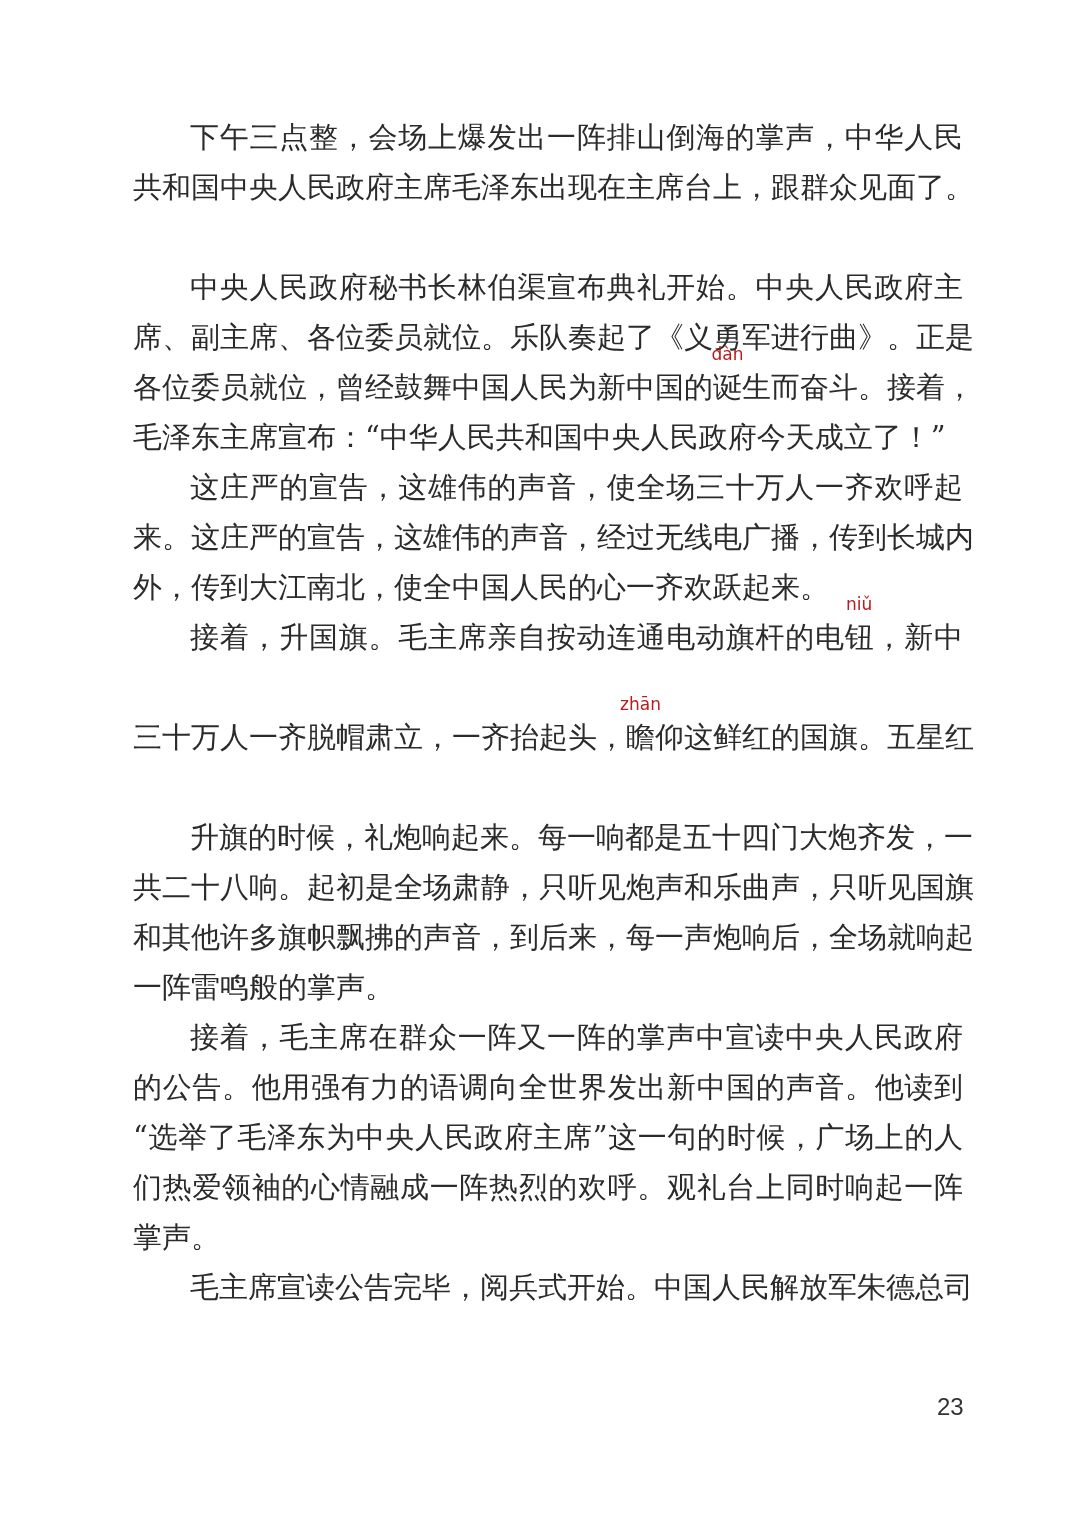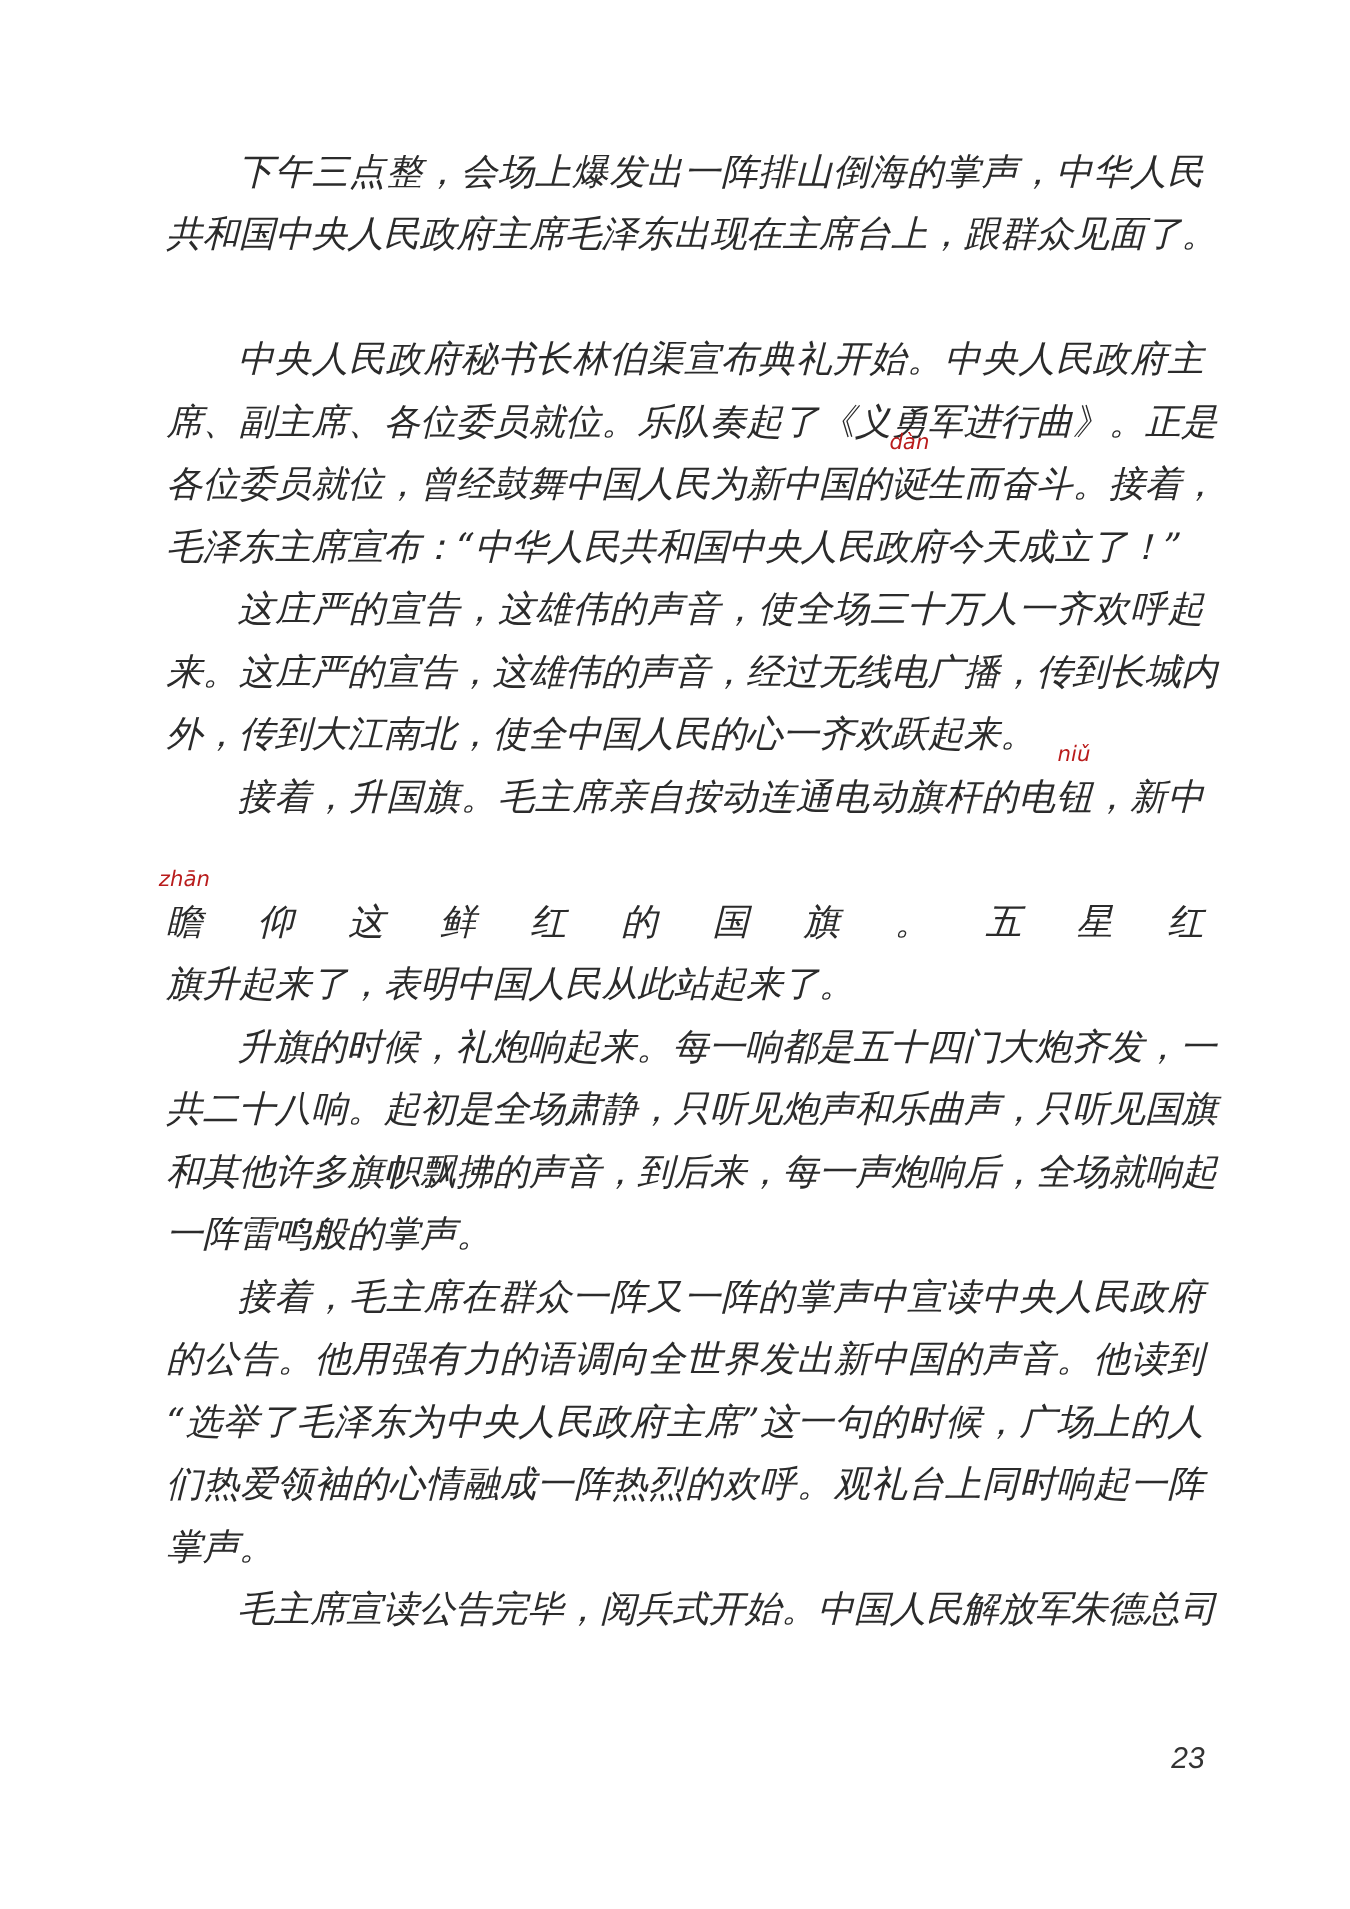--- a/index.html
+++ b/index.html
@@ -1,20 +1,20 @@
 <!DOCTYPE html>
 <html><head>
 <meta charset="utf-8">
 <style>
   html, body { margin: 0; padding: 0; }
   body {
     width: 1080px; height: 1527px; background: #ffffff; position: relative; overflow: hidden;
     font-family: "DejaVu Serif", "Liberation Serif", serif; color: #2b2b2b;
   }
-  .page { position: absolute; left: 0; top: 0; width: 1080px; height: 1527px; font-style: italic; }
+  .page { position: absolute; left: 0; top: 0; width: 1080px; height: 1527px; }
   .line {
     position: absolute; left: 133px; width: 830px; height: 40px;
     font-size: 29px; line-height: 40px; white-space: nowrap;
     text-align: justify; text-align-last: justify; letter-spacing: 0;
   }
   .line.last { text-align-last: left; }
   .line.indent { left: 190px; width: 773px; }
   .ruby-wrap { position: relative; display: inline-block; }
   .pinyin {
     position: absolute; left: 50%; transform: translateX(-50%); top: -22px;
@@ -37,22 +37,21 @@
   <div class="line indent" style="top:267px">中央人民政府秘书长林伯渠宣布典礼开始。中央人民政府主</div>
   <div class="line" style="top:317px">席、副主席、各位委员就位。乐队奏起了《义勇军进行曲》。正是</div>
   <div class="line" style="top:367px"><span>各位委员就位，曾经鼓舞中国人民为新中国的</span><span class="ruby-wrap"><span class="pinyin">dàn</span><span>诞</span></span><span>生而奋斗。接着，</span></div>
   <div class="line last" style="top:417px">毛泽东主席宣布：“中华人民共和国中央人民政府今天成立了！”</div>
 
   <div class="line indent" style="top:467px">这庄严的宣告，这雄伟的声音，使全场三十万人一齐欢呼起</div>
   <div class="line" style="top:517px">来。这庄严的宣告，这雄伟的声音，经过无线电广播，传到长城内</div>
   <div class="line last" style="top:567px">外，传到大江南北，使全中国人民的心一齐欢跃起来。</div>
 
   <div class="line indent" style="top:617px"><span>接着，升国旗。毛主席亲自按动连通电动旗杆的电</span><span class="ruby-wrap"><span class="pinyin">niǔ</span><span>钮</span></span><span>，新中</span></div>
-  <div class="line" style="top:717px"><span class="ruby-wrap"><span class="pinyin">zhān</span><span>瞻</span></span><span>仰这鲜红的国旗。五星红</span></div>
-  <div class="line last" style="top:767px">旗升起来了，表明中国人民从此站起来了。</div>
+  <div class="line" style="top:717px"><span>三十万人一齐脱帽肃立，一齐抬起头，</span><span class="ruby-wrap"><span class="pinyin">zhān</span><span>瞻</span></span><span>仰这鲜红的国旗。五星红</span></div>
 
   <div class="line indent" style="top:817px">升旗的时候，礼炮响起来。每一响都是五十四门大炮齐发，一</div>
   <div class="line" style="top:867px">共二十八响。起初是全场肃静，只听见炮声和乐曲声，只听见国旗</div>
   <div class="line" style="top:917px">和其他许多旗帜飘拂的声音，到后来，每一声炮响后，全场就响起</div>
   <div class="line last" style="top:967px">一阵雷鸣般的掌声。</div>
 
   <div class="line indent" style="top:1017px">接着，毛主席在群众一阵又一阵的掌声中宣读中央人民政府</div>
   <div class="line" style="top:1067px">的公告。他用强有力的语调向全世界发出新中国的声音。他读到</div>
   <div class="line" style="top:1117px">“选举了毛泽东为中央人民政府主席”这一句的时候，广场上的人</div>
   <div class="line" style="top:1167px">们热爱领袖的心情融成一阵热烈的欢呼。观礼台上同时响起一阵</div>

